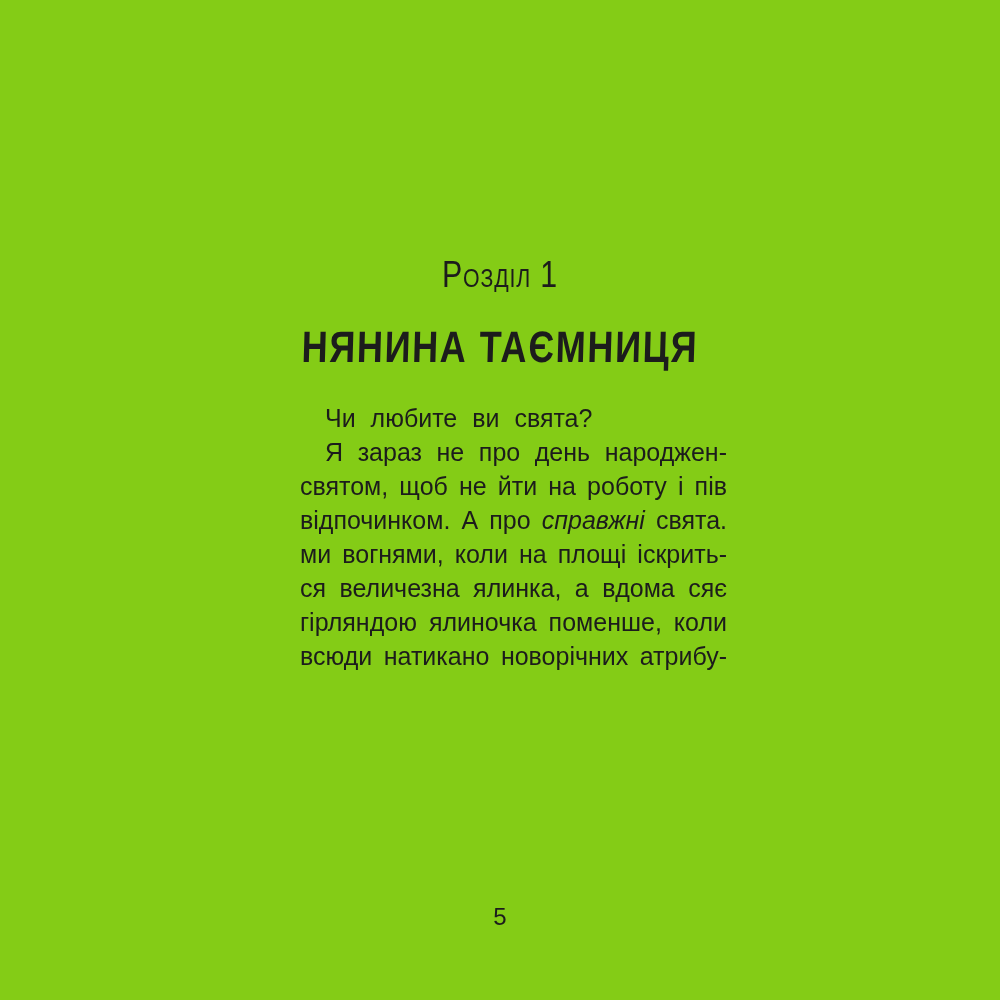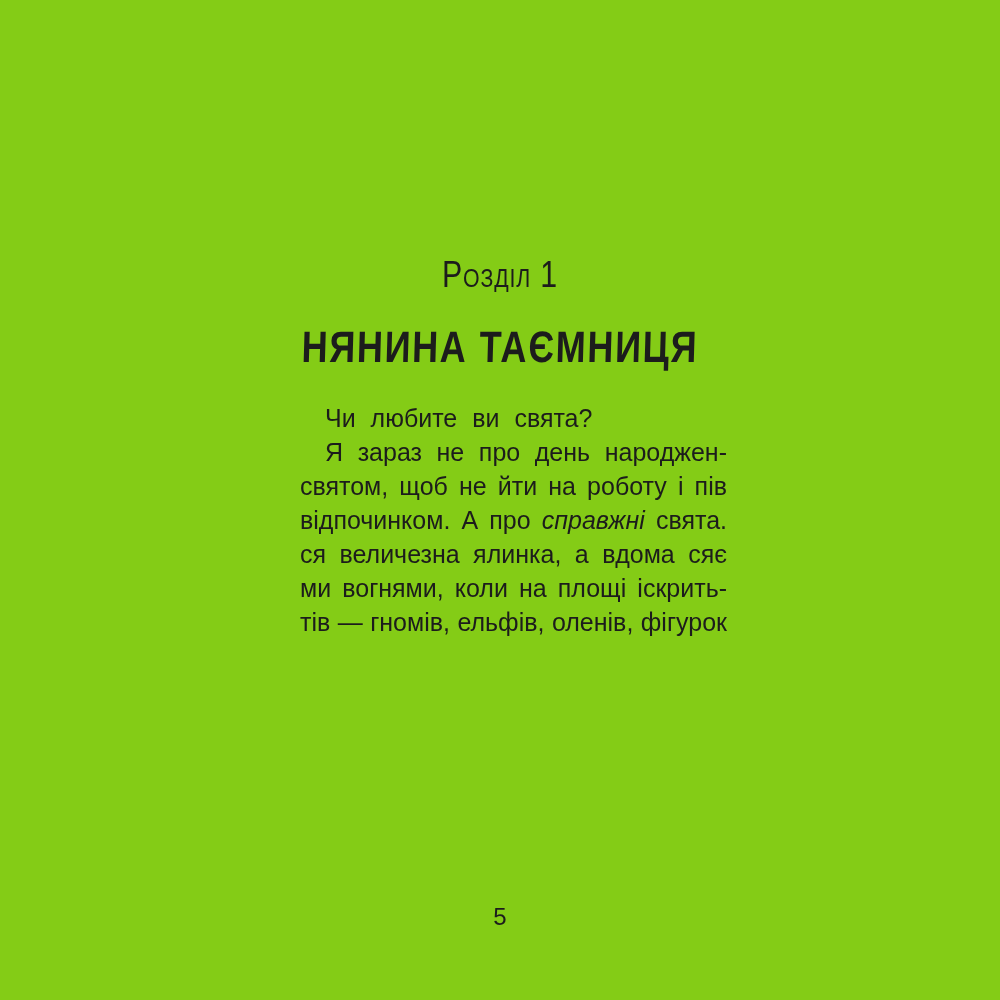--- a/index.html
+++ b/index.html
@@ -86,19 +86,20 @@
 <div class="page" style="background: #84cc16; color: rgb(28, 28, 28);">
   <div class="chapter-label">Розділ 1</div>
 
   <h1 class="chapter-title">НЯНИНА ТАЄМНИЦЯ</h1>
 
   <div class="body-text">
       <div class="line plain indent"><span>Чи любите ви свята?</span></div>
       <div class="line justify indent"><span>Я зараз не про день народжен-</span></div>
       <div class="line justify"><span>святом, щоб не йти на роботу і пів</span></div>
       <div class="line justify"><span>відпочинком. А про </span><span class="italic">справжні</span><span> свята.</span></div>
+      <div class="line justify"><span>ми вогнями, коли на площі іскрить-</span></div>
       <div class="line justify"><span>ся величезна ялинка, а вдома сяє</span></div>
-      <div class="line justify"><span>ми вогнями, коли на площі іскрить-</span></div>
-      <div class="line justify"><span>тів — гномів, ельфів, оленів, фігурок</span></div>
+      <div class="line justify"><span>гірляндою ялиночка поменше, коли</span></div>
+      <div class="line justify"><span>всюди натикано новорічних атрибу-</span></div>
     </div>
 
   <div class="page-number">5</div>
 </div>
 
 </body></html>

